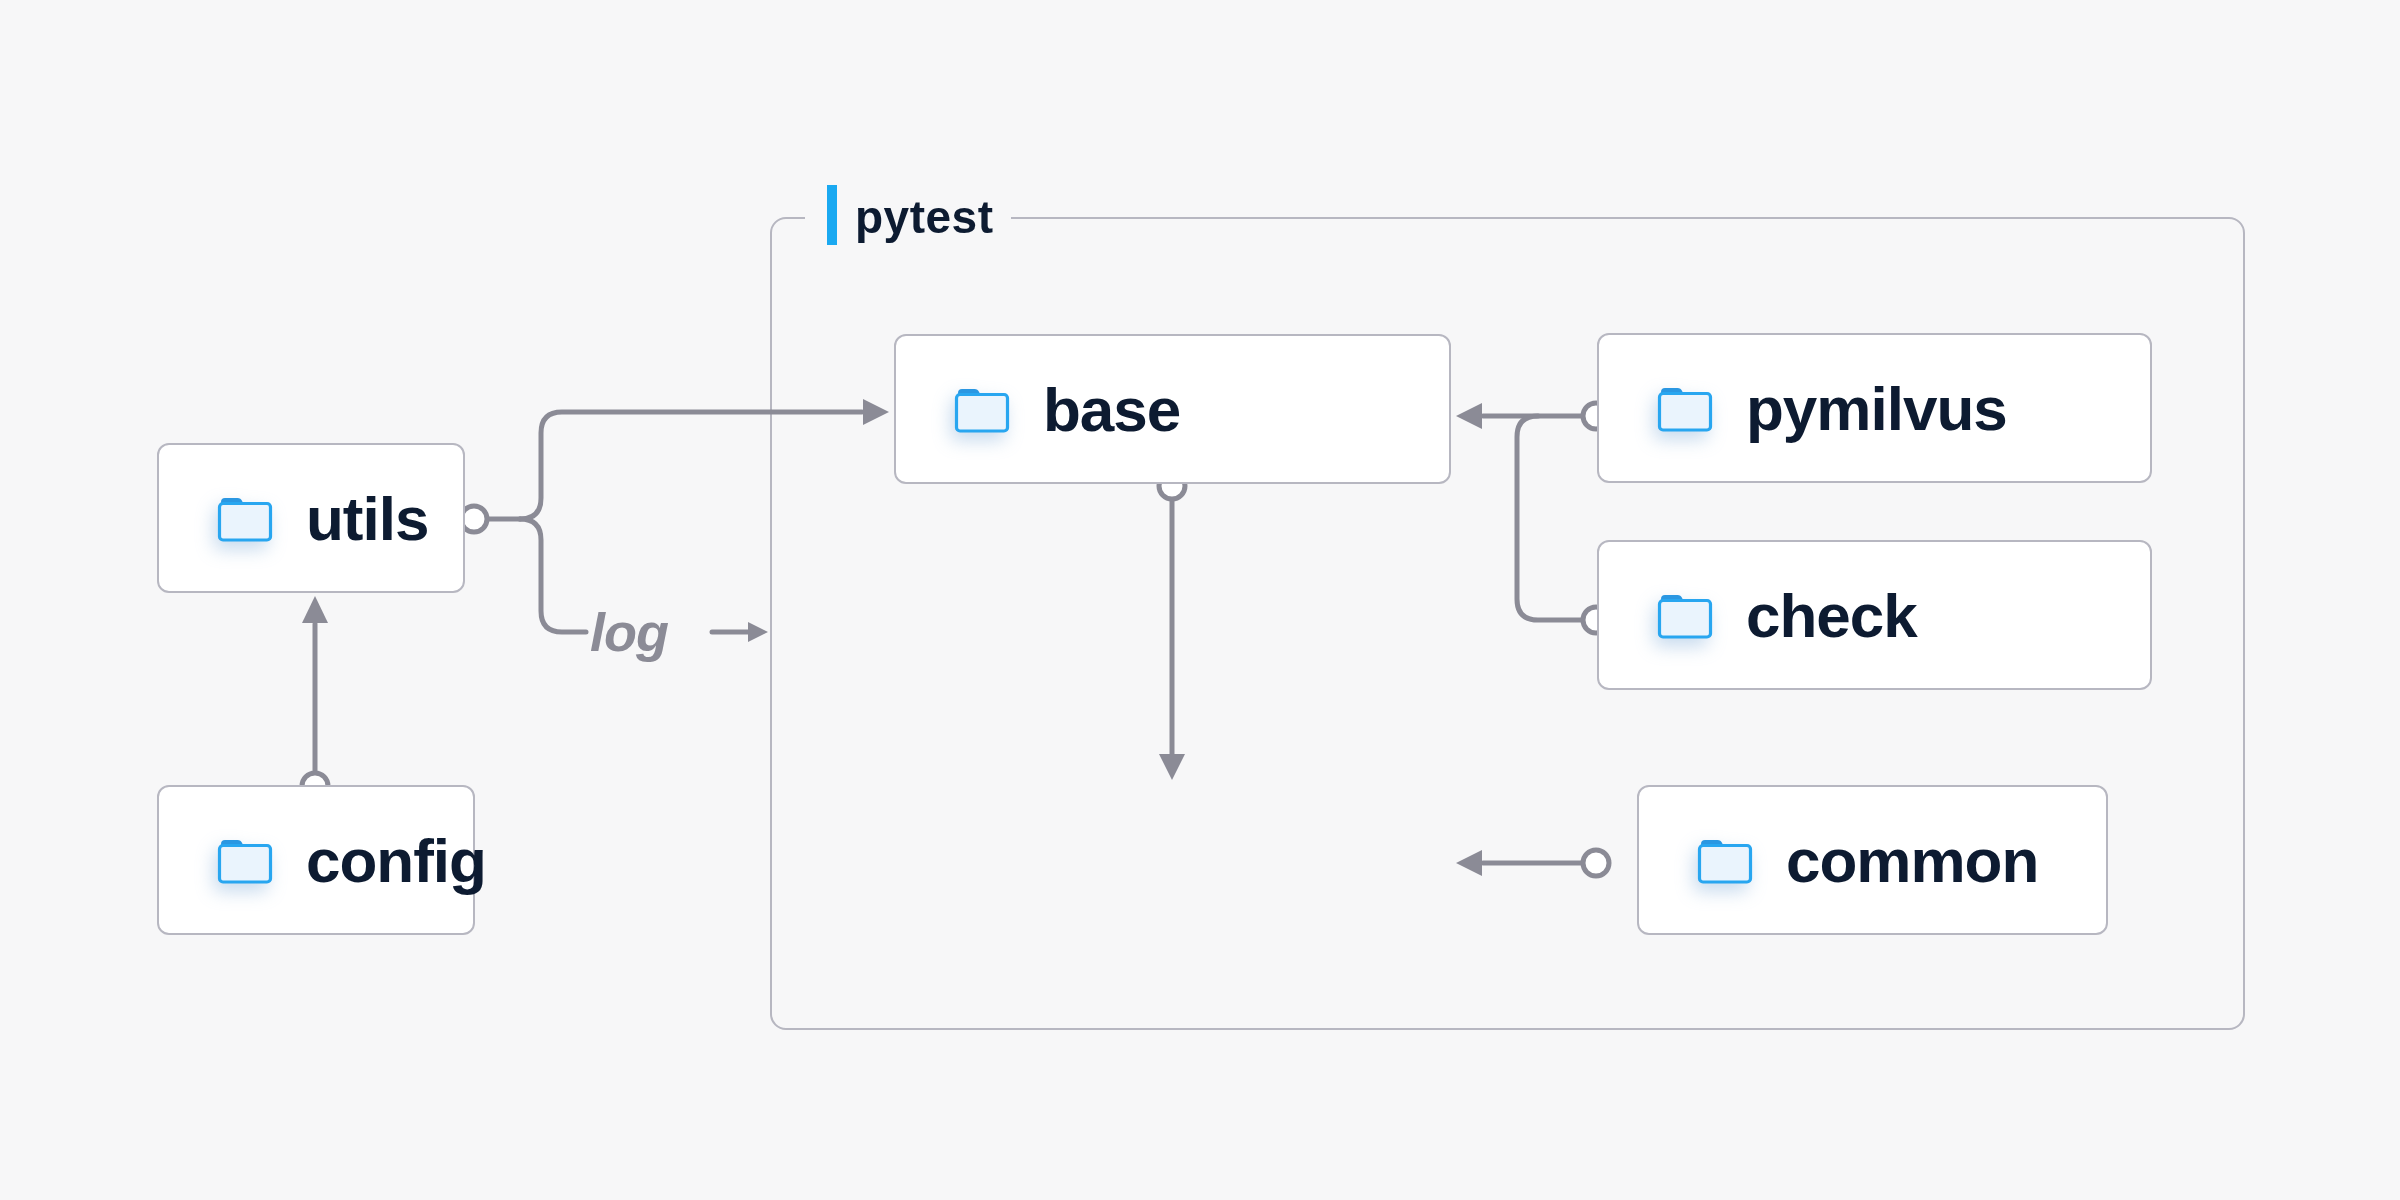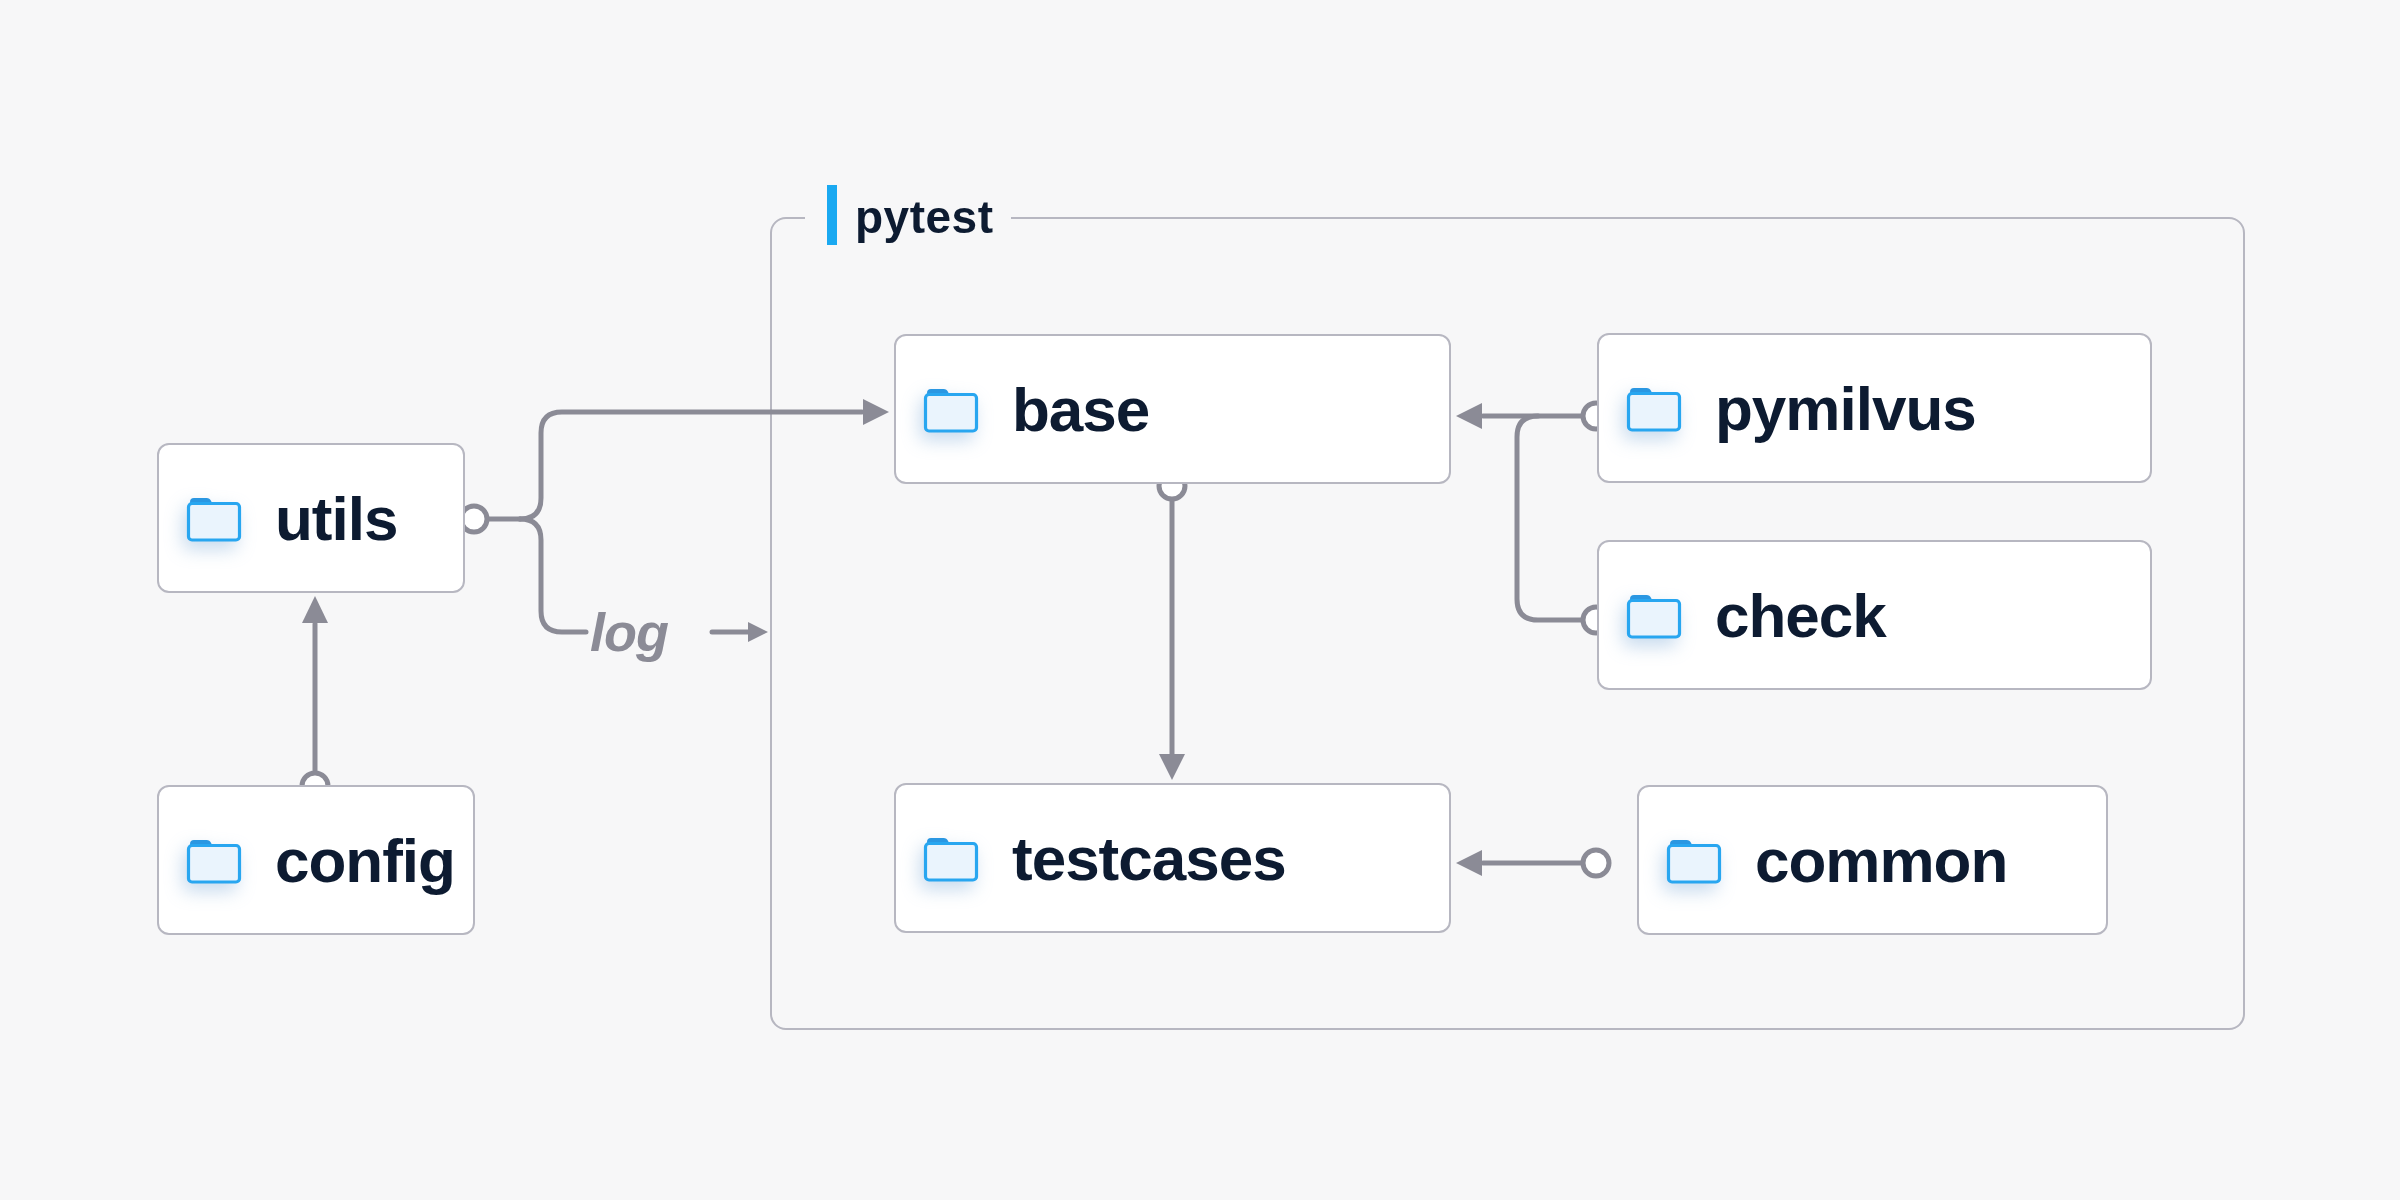--- a/index.html
+++ b/index.html
@@ -22,21 +22,21 @@
     display:flex;align-items:flex-start;gap:18px;background:var(--bg);
     padding:0 18px 0 22px;
   }
   .group-label .bar{width:10px;height:60px;background:var(--accent);}
   .group-label .txt{
     font-size:46px;font-weight:700;color:var(--ink);letter-spacing:0.5px;line-height:64px;
   }
   .node{
     position:absolute;box-sizing:border-box;background:var(--node-bg);
     border:2px solid var(--border);border-radius:12px;
-    display:flex;align-items:center;padding-left:24px;gap:30px;
+    display:flex;align-items:center;padding-left:55px;gap:30px;
   }
   .node .label{
     font-size:62px;font-weight:700;color:var(--ink);letter-spacing:-1px;
     white-space:nowrap;
   }
   .folder{filter:drop-shadow(-4px 8px 9px rgba(110,160,210,0.38));flex:0 0 auto;}
   .log-label{
     position:absolute;left:590px;top:603px;height:58px;line-height:58px;
     font-size:54px;font-weight:700;color:var(--muted);letter-spacing:-1px;font-style:italic;
   }
@@ -101,27 +101,20 @@
   </div>
 
   <div class="node" style="left:894px;top:334px;width:557px;height:150px;">
     <svg class="folder" width="62" height="50" viewBox="0 0 62 50">
       <path d="M7 14 v-5 a4 4 0 0 1 4 -4 h12.5 a5 5 0 0 1 4.6 3 l2.8 6 z" fill="var(--folder-tab)"></path>
       <rect x="5.5" y="10.5" width="51" height="36.5" rx="3.5" fill="var(--folder-fill)" stroke="var(--folder-stroke)" stroke-width="3.2"></rect>
     </svg>
     <span class="label">base</span>
   </div>
 
-  <div class="node" style="left:894px;top:783px;width:557px;height:150px;">
-    <svg class="folder" width="62" height="50" viewBox="0 0 62 50">
-      <path d="M7 14 v-5 a4 4 0 0 1 4 -4 h12.5 a5 5 0 0 1 4.6 3 l2.8 6 z" fill="var(--folder-tab)"></path>
-      <rect x="5.5" y="10.5" width="51" height="36.5" rx="3.5" fill="var(--folder-fill)" stroke="var(--folder-stroke)" stroke-width="3.2"></rect>
-    </svg>
-    <span class="label">testcases</span>
-  </div>
 
   <div class="node" style="left:1597px;top:333px;width:555px;height:150px;">
     <svg class="folder" width="62" height="50" viewBox="0 0 62 50">
       <path d="M7 14 v-5 a4 4 0 0 1 4 -4 h12.5 a5 5 0 0 1 4.6 3 l2.8 6 z" fill="var(--folder-tab)"></path>
       <rect x="5.5" y="10.5" width="51" height="36.5" rx="3.5" fill="var(--folder-fill)" stroke="var(--folder-stroke)" stroke-width="3.2"></rect>
     </svg>
     <span class="label">pymilvus</span>
   </div>
 
   <div class="node" style="left:1597px;top:540px;width:555px;height:150px;">

